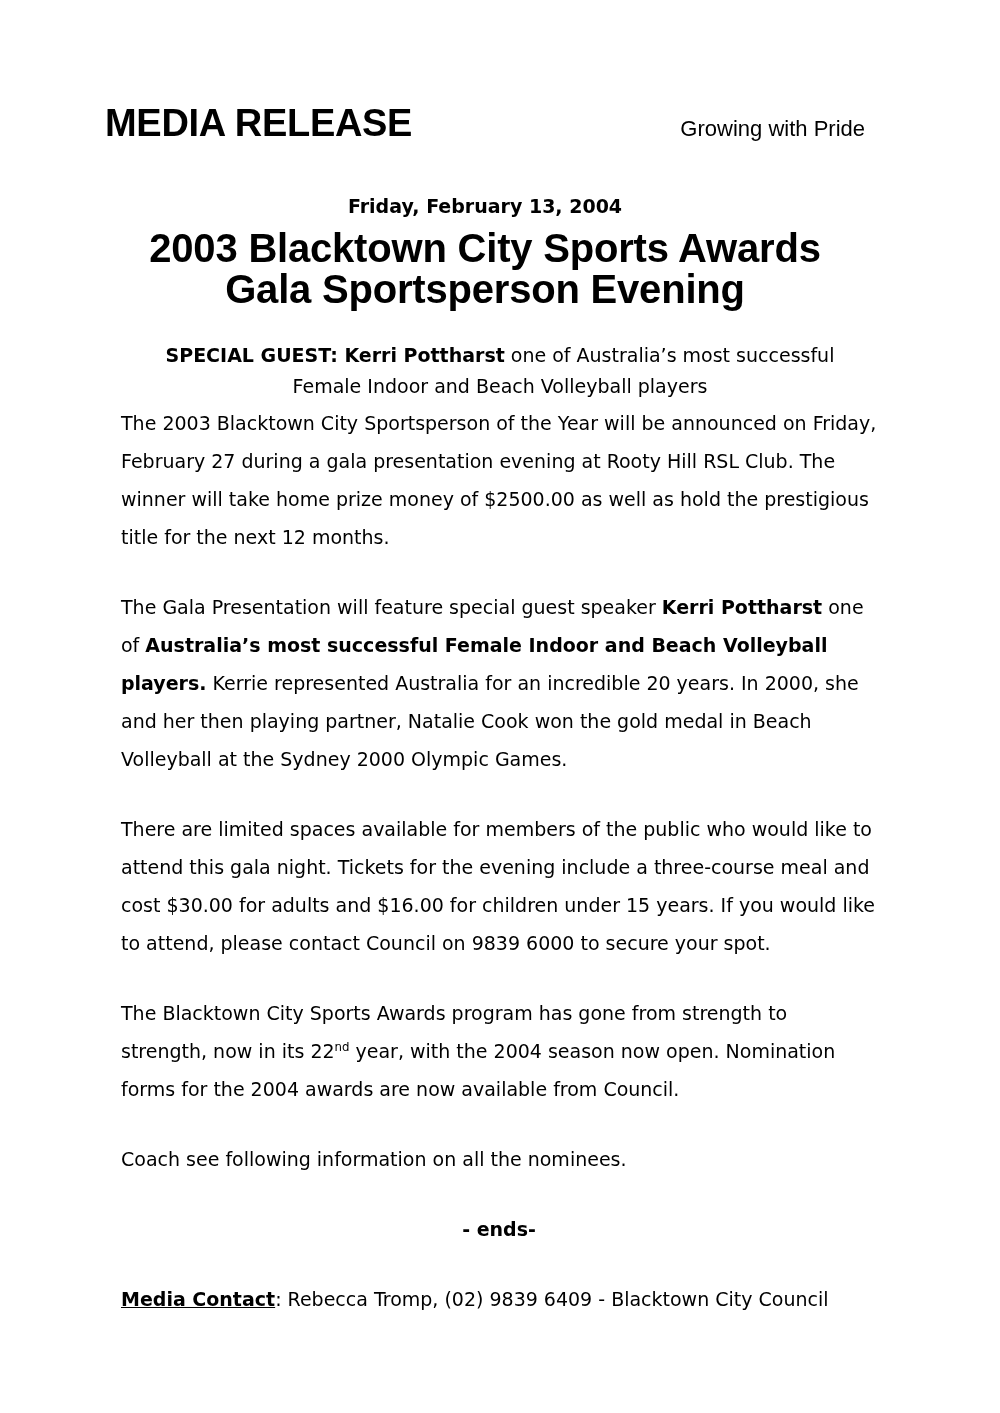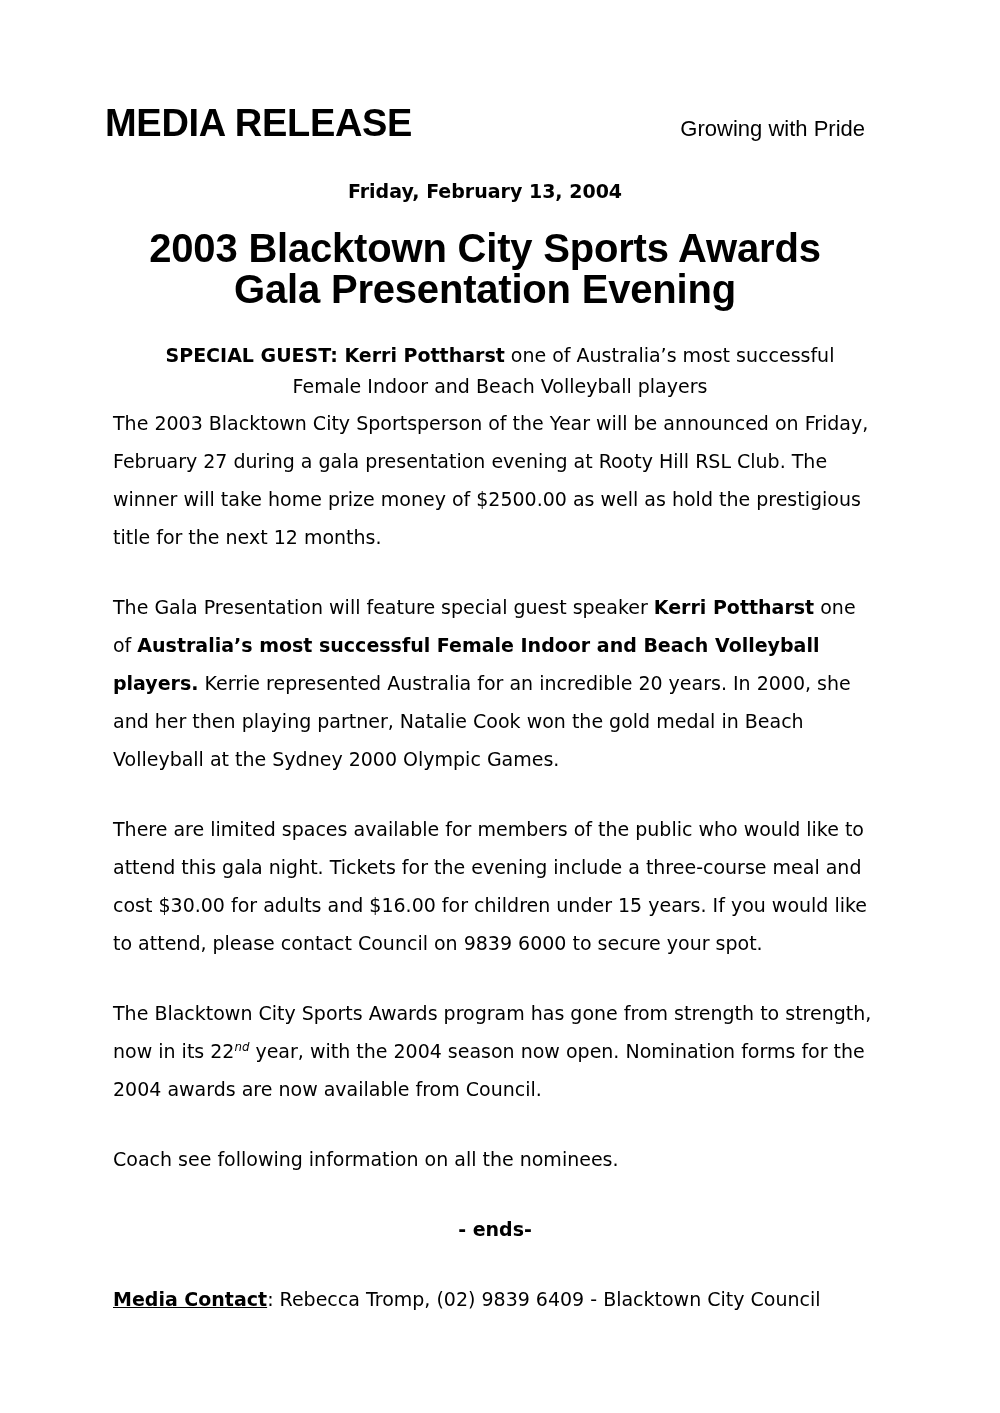--- a/index.html
+++ b/index.html
@@ -48,21 +48,21 @@
     font-weight: normal;
     font-size: 22px;
     line-height: 1;
     white-space: nowrap;
   }
 
   
   .date-line {
     position: absolute;
     left: 105px;
-    top: 178px;
+    top: 193px;
     width: 760px;
     text-align: center;
     font-family: "DejaVu Sans", "Liberation Sans", sans-serif;
     font-weight: bold;
     font-size: 19px;
     line-height: 26px;
   }
 
   
   .doc-heading {
@@ -98,29 +98,28 @@
     position: absolute;
     left: 105px;
     top: 404px;
     width: 772px;
     font-family: "DejaVu Sans", "Liberation Sans", sans-serif;
     font-size: 19px;
     line-height: 38px;
     text-align: left;
   }
   .body-copy p {
-    margin: 0 0 32px 8px;
+    margin: 0 0 32px 16px;
   }
   .body-copy p:last-child { margin-bottom: 0; }
   .body-copy b { font-weight: bold; }
   sup {
     font-size: 0.62em;
     vertical-align: super;
     line-height: 0;
-    font-style: italic;
   }
 
   .ends-line {
     text-align: center;
     font-weight: bold;
     margin: 0 0 32px 0;
   }
 
   .media-contact-line {
     margin: 0;
@@ -137,21 +136,21 @@
 
   <div class="header-row">
     <div class="media-release-title">MEDIA RELEASE</div>
     <div class="tagline">Growing with Pride</div>
   </div>
 
   <div class="date-line">Friday, February 13, 2004</div>
 
   <div class="doc-heading">
     <span class="line">2003 Blacktown City Sports Awards</span>
-    <span class="line">Gala Presentation Evening</span>
+    <span class="line">Gala Sportsperson Evening</span>
   </div>
 
   <div class="special-guest">
     <b>SPECIAL GUEST:  Kerri Pottharst</b><span> one of Australia’s most successful Female Indoor and Beach Volleyball players</span>
   </div>
 
   <div class="body-copy">
 
     <p>The 2003 Blacktown City Sportsperson of the Year will be announced on Friday, February 27 during a gala presentation evening at Rooty Hill RSL Club. The winner will take home prize money of $2500.00 as well as hold the prestigious title for the next 12 months.</p>
 

